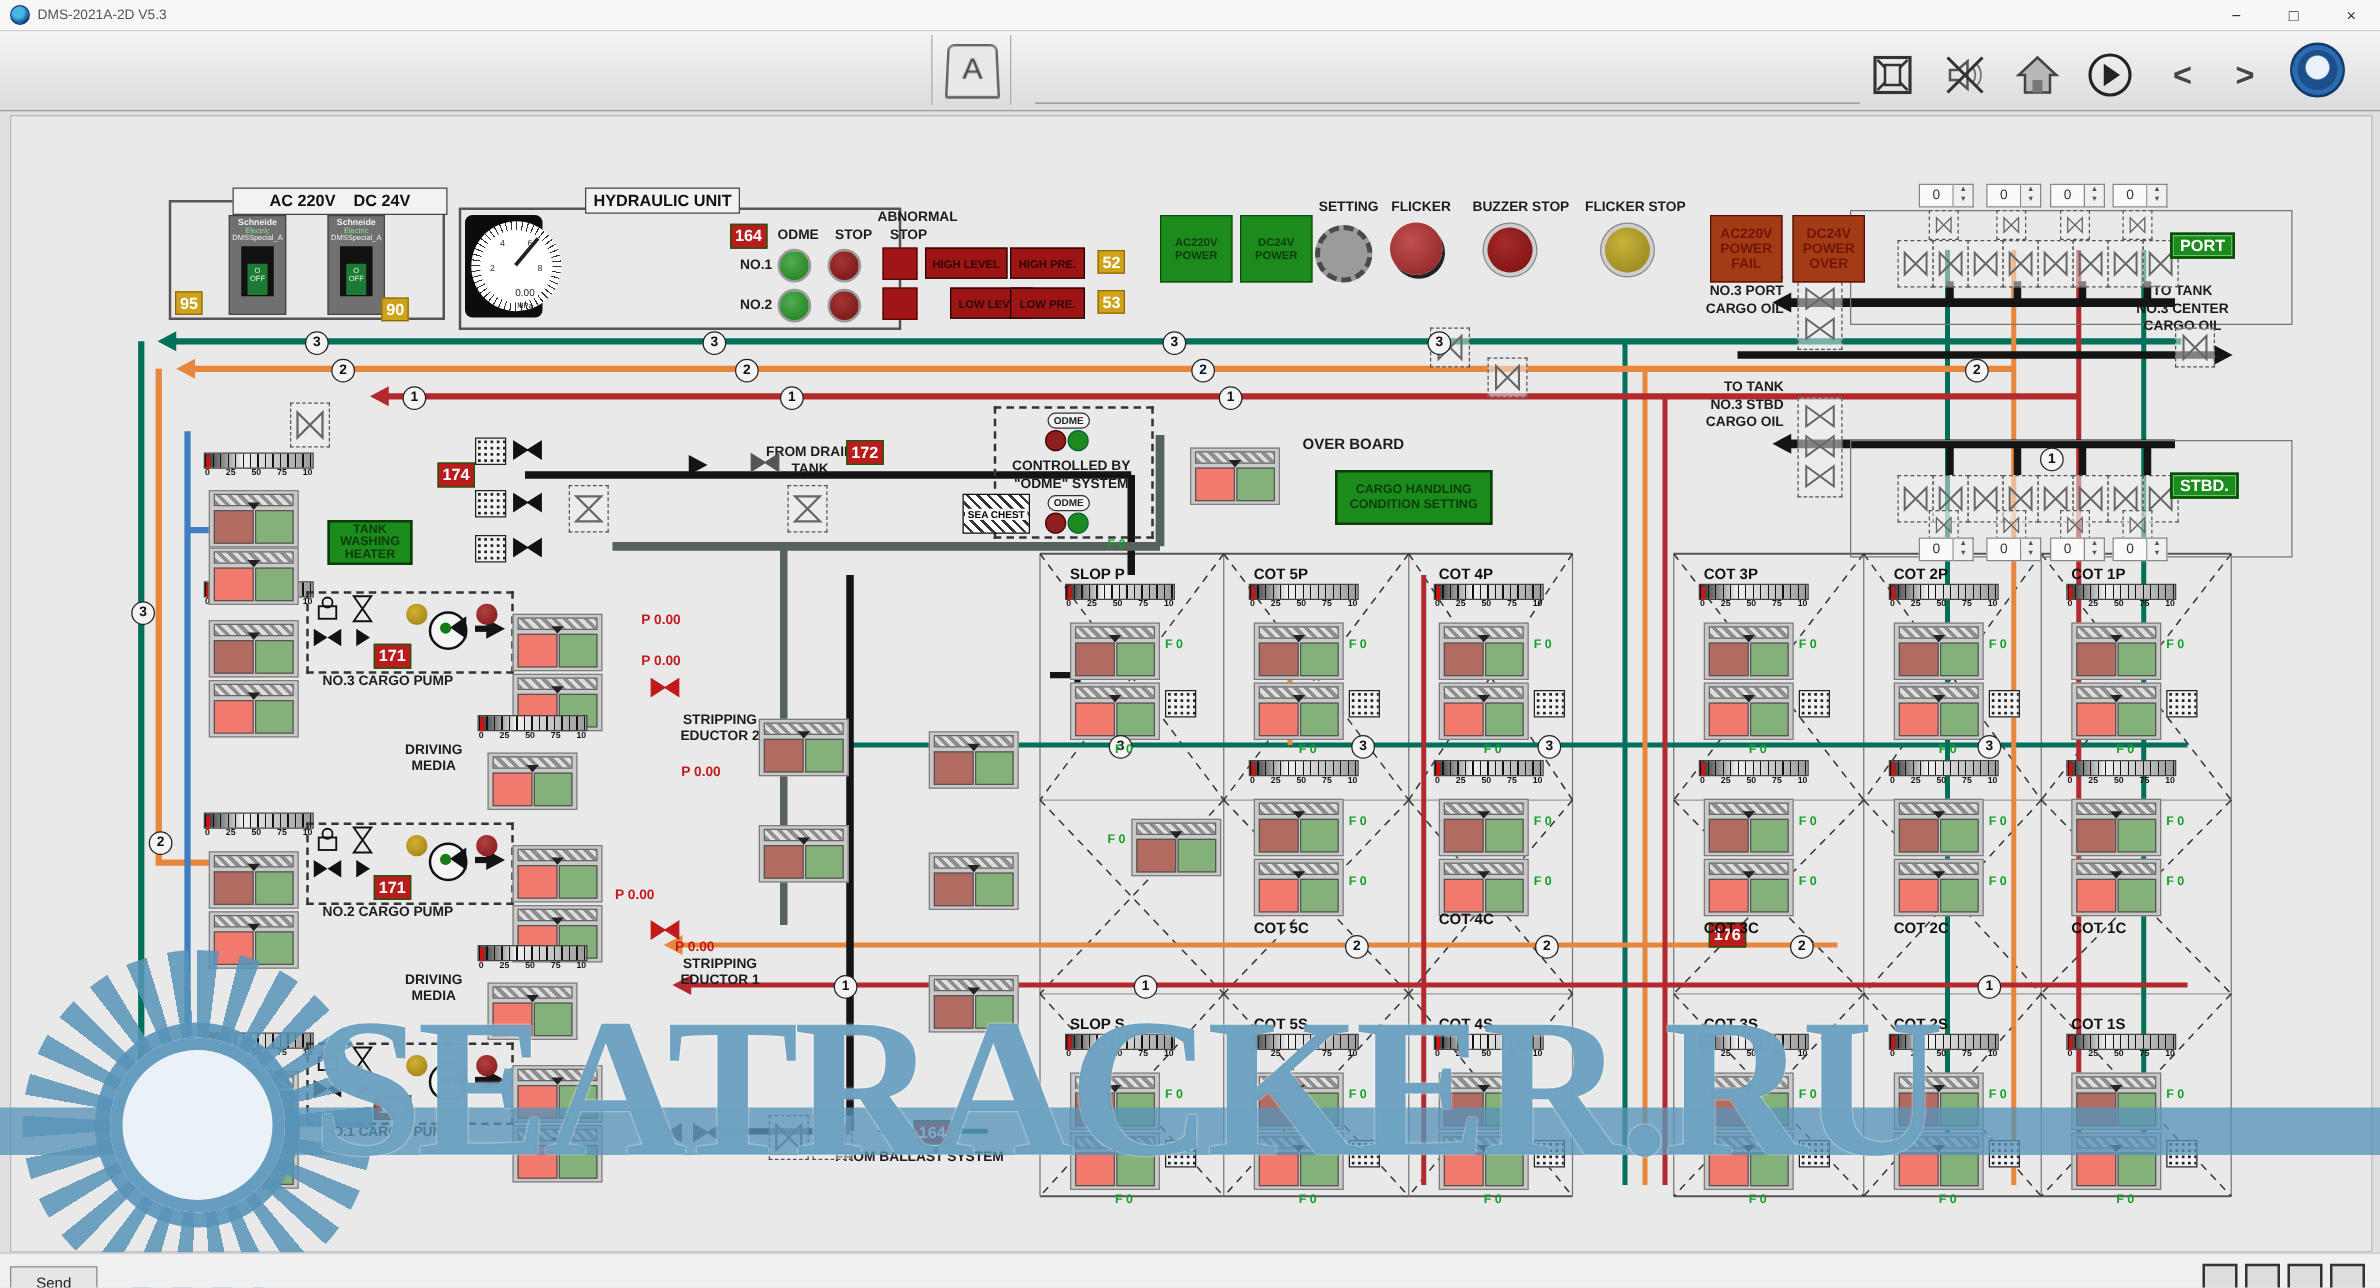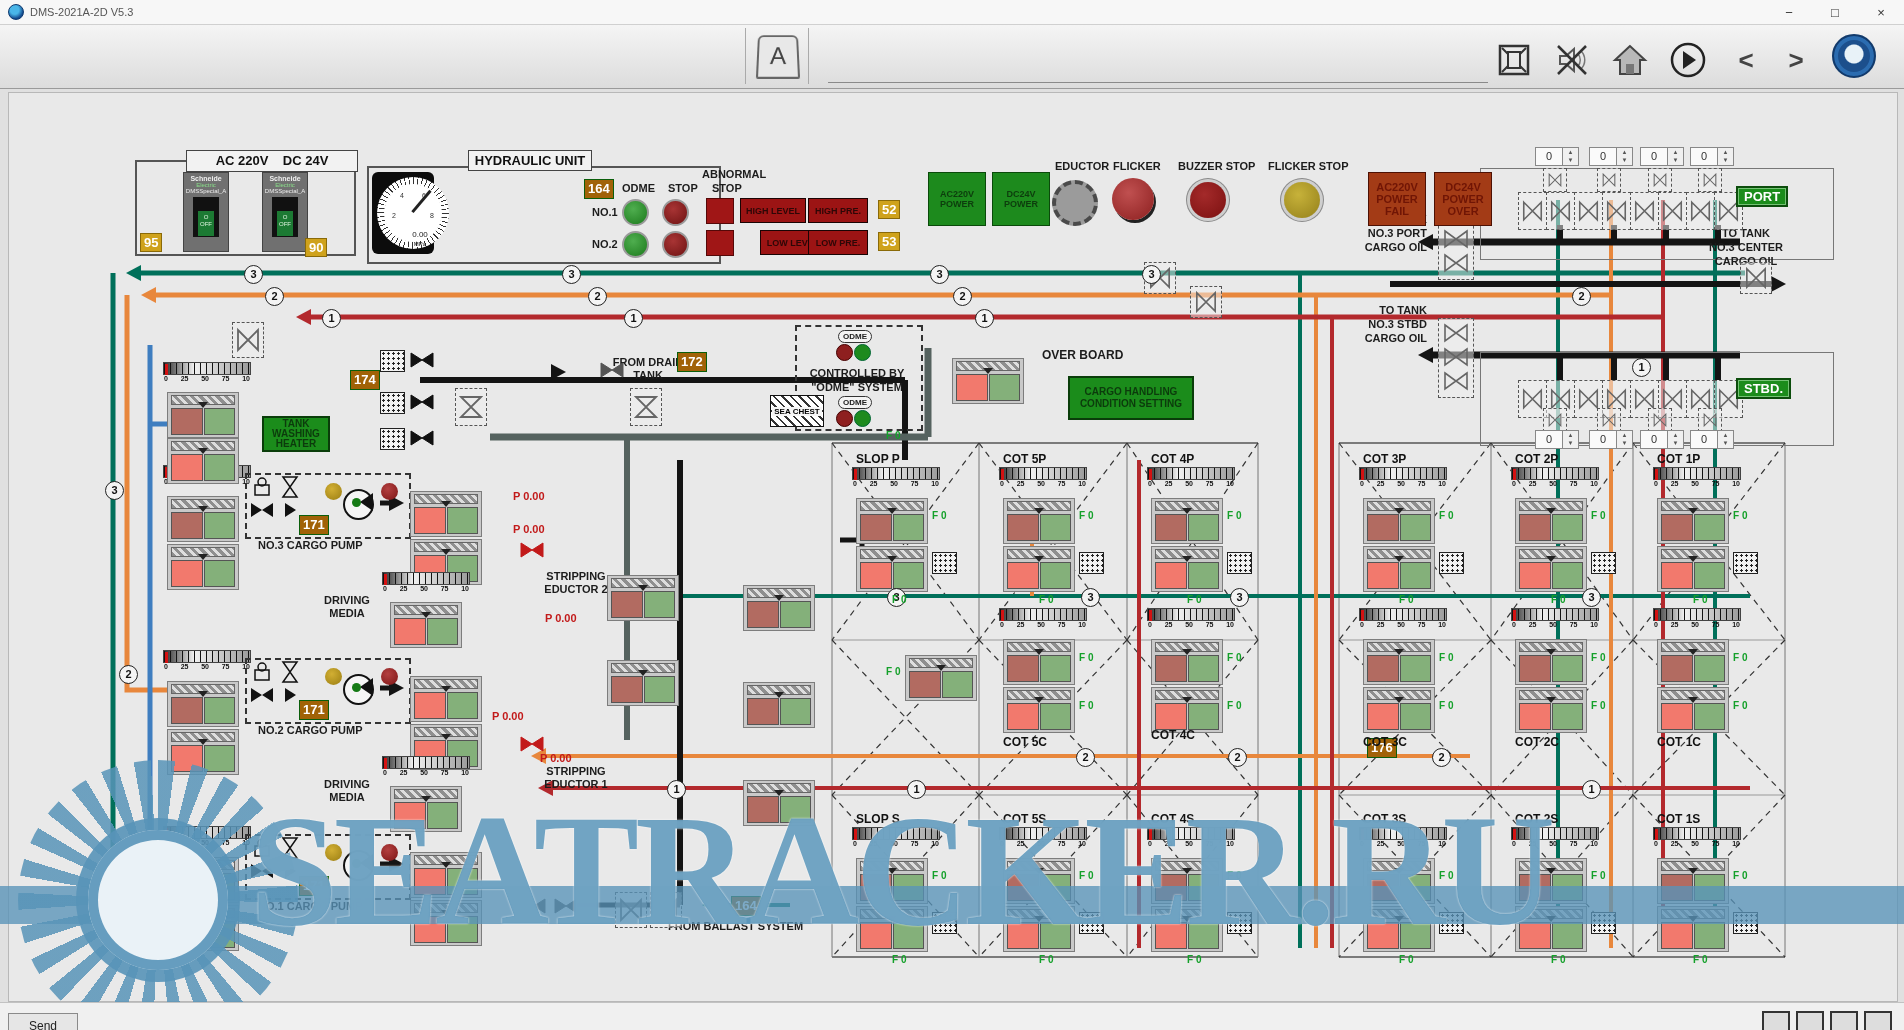--- a/index.html
+++ b/index.html
@@ -36,21 +36,21 @@
   .tbicon svg{display:block;}
   .navchev{font-size:26px;color:#444;font-weight:bold;}
   #logo-circ{width:40px;height:40px;border-radius:50%;background:radial-gradient(circle at 50% 45%,#e8f2f8 0 30%,#1c4f8c 34% 100%);
              border:2px solid #123a6b;box-shadow:inset 0 0 0 4px #2b6cb0;}
   
   #schbg{position:absolute;left:8px;top:92px;width:1888px;height:908px;background:#e9e9e9;
          border:1px solid #b8b8b8;z-index:1;}
   #scene{position:absolute;left:0;top:0;width:1904px;height:1030px;z-index:2;}
   #pipes{position:absolute;left:0;top:0;z-index:2;pointer-events:none;}
   .lbl{position:absolute;font-size:11px;font-weight:bold;color:#1c1c1c;line-height:12px;z-index:5;}
-  .badge-g{position:absolute;background:#a16207;border:1px solid #0b5e0b;color:#fff;
+  .badge-g{position:absolute;background:#b91c1c;border:1px solid #0b5e0b;color:#fff;
            font-size:13px;font-weight:bold;text-align:center;z-index:6;padding:0 3px;line-height:18px;}
   .badge-y{position:absolute;background:#cfa21c;border:1px solid #8a6a08;color:#fff;
            font-size:13px;font-weight:bold;text-align:center;z-index:6;padding:0 3px;line-height:17px;}
   .ptext{position:absolute;color:#c21a1a;font-size:11px;font-weight:bold;z-index:6;}
   .f0{position:absolute;color:#14a02a;font-size:10px;font-weight:bold;z-index:6;white-space:nowrap;}
   .circ{position:absolute;width:17px;height:17px;border-radius:50%;background:#f4f4f4;
         border:1.5px solid #222;font-size:11px;font-weight:bold;color:#111;text-align:center;
         line-height:17px;z-index:6;}
   
   .frame{position:absolute;border:2px solid #555;background:transparent;z-index:4;}
@@ -366,21 +366,21 @@
   <div class="ind-box" style="left:808px;top:230px;width:58px;height:23px;">LOW PRE.</div>
   <div class="badge-y" style="left:878px;top:200px;">52</div>
   <div class="badge-y" style="left:878px;top:232px;">53</div>
 
   <div class="pwr-box" style="left:928px;top:172px;">
       <span><span>AC220V POWER</span></span>
     </div>
   <div class="pwr-box" style="left:992px;top:172px;">
       <span>DC24V POWER</span>
     </div>
-  <div class="lbl" style="left:1055px;top:160px;">EDUCTOR</div>
+  <div class="lbl" style="left:1055px;top:160px;">SETTING</div>
   <div class="lamp" style="left:1052px;top:180px;width:38px;height:38px;background:#9b9b9b;border:4px dashed #4a4a4a;"></div>
   <div class="lbl" style="left:1113px;top:160px;">FLICKER</div>
   <div class="lamp" style="left:1112px;top:178px;width:42px;height:42px;background:radial-gradient(circle at 40% 35%,#c05050,#8c1f1f);box-shadow:2px 3px 0 #222;"></div>
   <div class="lbl" style="left:1178px;top:160px;">BUZZER STOP</div>
   <div class="lamp lamp-ring" style="left:1190px;top:182px;width:36px;height:36px;background:radial-gradient(circle at 40% 35%,#a42a2a,#7b1010);"></div>
   <div class="lbl" style="left:1268px;top:160px;">FLICKER STOP</div>
   <div class="lamp lamp-ring" style="left:1284px;top:182px;width:36px;height:36px;background:radial-gradient(circle at 40% 35%,#c7b23a,#94801a);"></div>
   <div class="fail-box" style="left:1368px;top:172px;">
       <span>AC220V POWER FAIL</span>
     </div>

